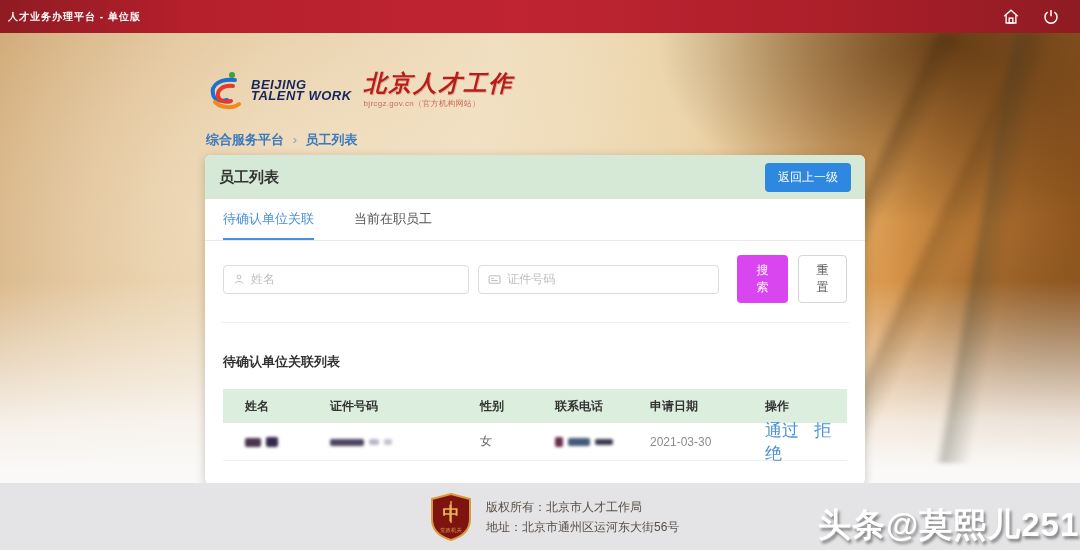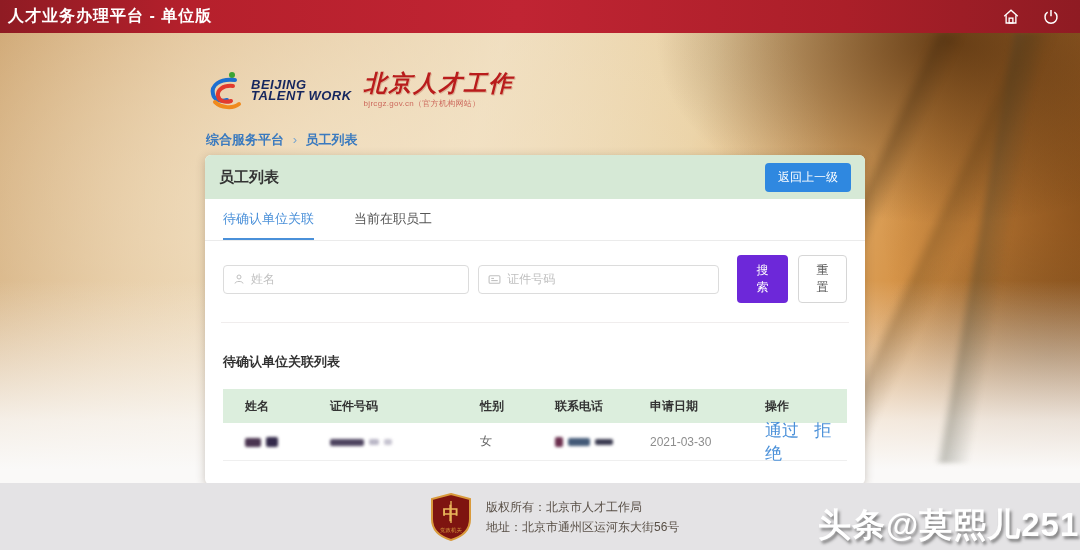--- a/index.html
+++ b/index.html
@@ -3,21 +3,21 @@
 <meta charset="utf-8">
 <style>
   * { margin:0; padding:0; box-sizing:border-box; }
   body { font-family:"Liberation Sans", sans-serif; }
   .stage { position:relative; width:1080px; height:550px; overflow:hidden; background:#f7f4ef; }
 
   
   .topbar { position:absolute; top:0; left:0; width:100%; height:33px; z-index:30;
     background:linear-gradient(90deg,#8f1b23 0%,#b6202c 18%,#c02433 48%,#ab1f29 78%,#8f1b23 100%);
     display:flex; align-items:center; color:#fff; }
-  .topbar-title { font-size:16px; font-weight:bold; padding-left:8px; letter-spacing:1px; }
+  .topbar-title { font-size:10px; font-weight:bold; padding-left:8px; letter-spacing:1px; }
   .topbar-icons { margin-left:auto; display:flex; gap:22px; padding-right:20px; align-items:center; }
   .tb-icon { width:18px; height:18px; cursor:pointer; }
 
   
   .bg { position:absolute; top:33px; left:0; width:1080px; height:450px;
     background-image:
       linear-gradient(180deg, rgba(250,249,248,0) 55%, rgba(250,249,248,.85) 86%, #faf9f8 97%),
       radial-gradient(ellipse 420px 260px at 88% 2%, rgba(72,38,8,.78), rgba(72,38,8,0) 70%),
       radial-gradient(ellipse 300px 420px at 101% 38%, rgba(116,66,18,.65), rgba(116,66,18,0) 70%),
       radial-gradient(ellipse 260px 180px at 97% 72%, rgba(92,74,40,.45), rgba(92,74,40,0) 70%),
@@ -60,21 +60,21 @@
   .tab.active { color:#4a90d9; border-bottom:2px solid #4a90d9; }
 
   .search-row { display:flex; align-items:center; padding:14px 18px 13px; }
   .inp { display:flex; align-items:center; height:29px; border:1px solid #dcdcdc; border-radius:4px;
     background:#fff; padding:0 9px; color:#c0c0c0; font-size:12px; gap:6px; }
   .inp-name { width:256px; }
   .inp-id { width:250px; margin-left:9px; }
   .inp input { border:none; outline:none; width:100%; font-size:12px; color:#666; font-family:inherit; }
   .inp input::placeholder { color:#c0c0c0; }
   .inp svg { flex:none; }
-  .btn-search { margin-left:18px; background:#6d28d9; color:#fff; border:none; font-size:12px;
+  .btn-search { margin-left:18px; background:#d946ef; color:#fff; border:none; font-size:12px;
     padding:7px 14px; border-radius:4px; cursor:pointer; font-family:inherit; }
   .btn-reset { margin-left:10px; background:#fff; color:#555; border:1px solid #d6d6d6; font-size:12px;
     padding:6px 12px; border-radius:4px; cursor:pointer; font-family:inherit; }
 
   .divider { border-top:1px solid #f0eded; margin:6px 16px 0; }
   .list-title { margin:30px 18px 0; font-size:13px; font-weight:bold; color:#333; }
 
   .table { margin:18px 18px 0; font-size:12px; }
   .tr { display:flex; align-items:center; }
   .tr.head { background:#dceedd; height:34px; font-weight:bold; color:#333; }

